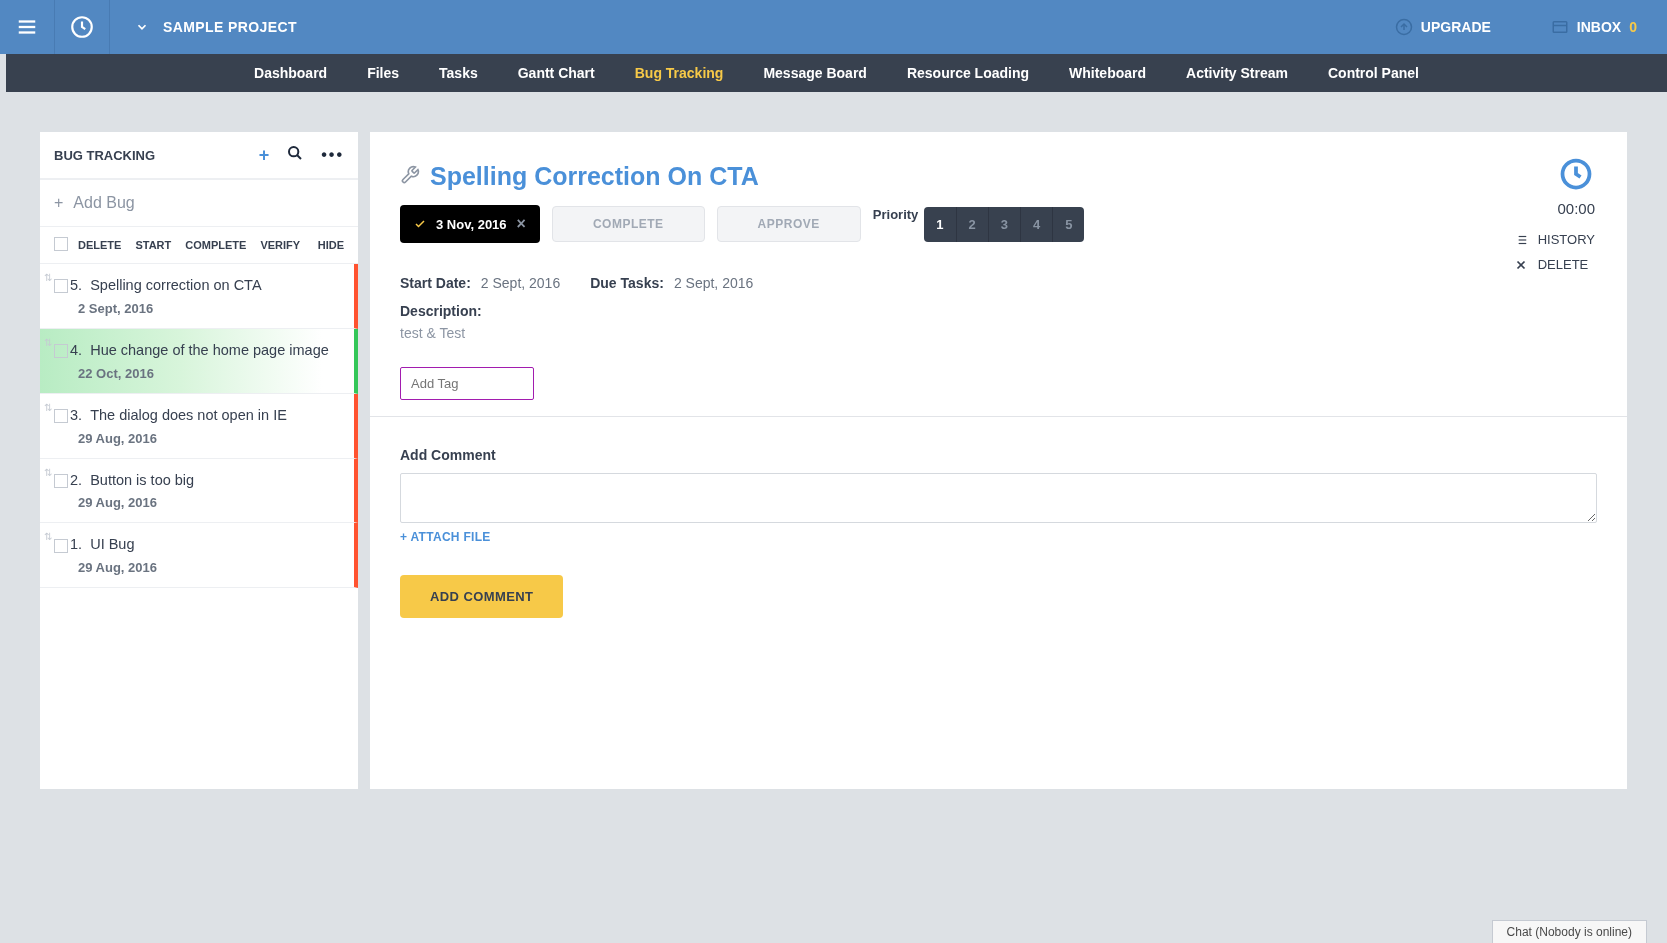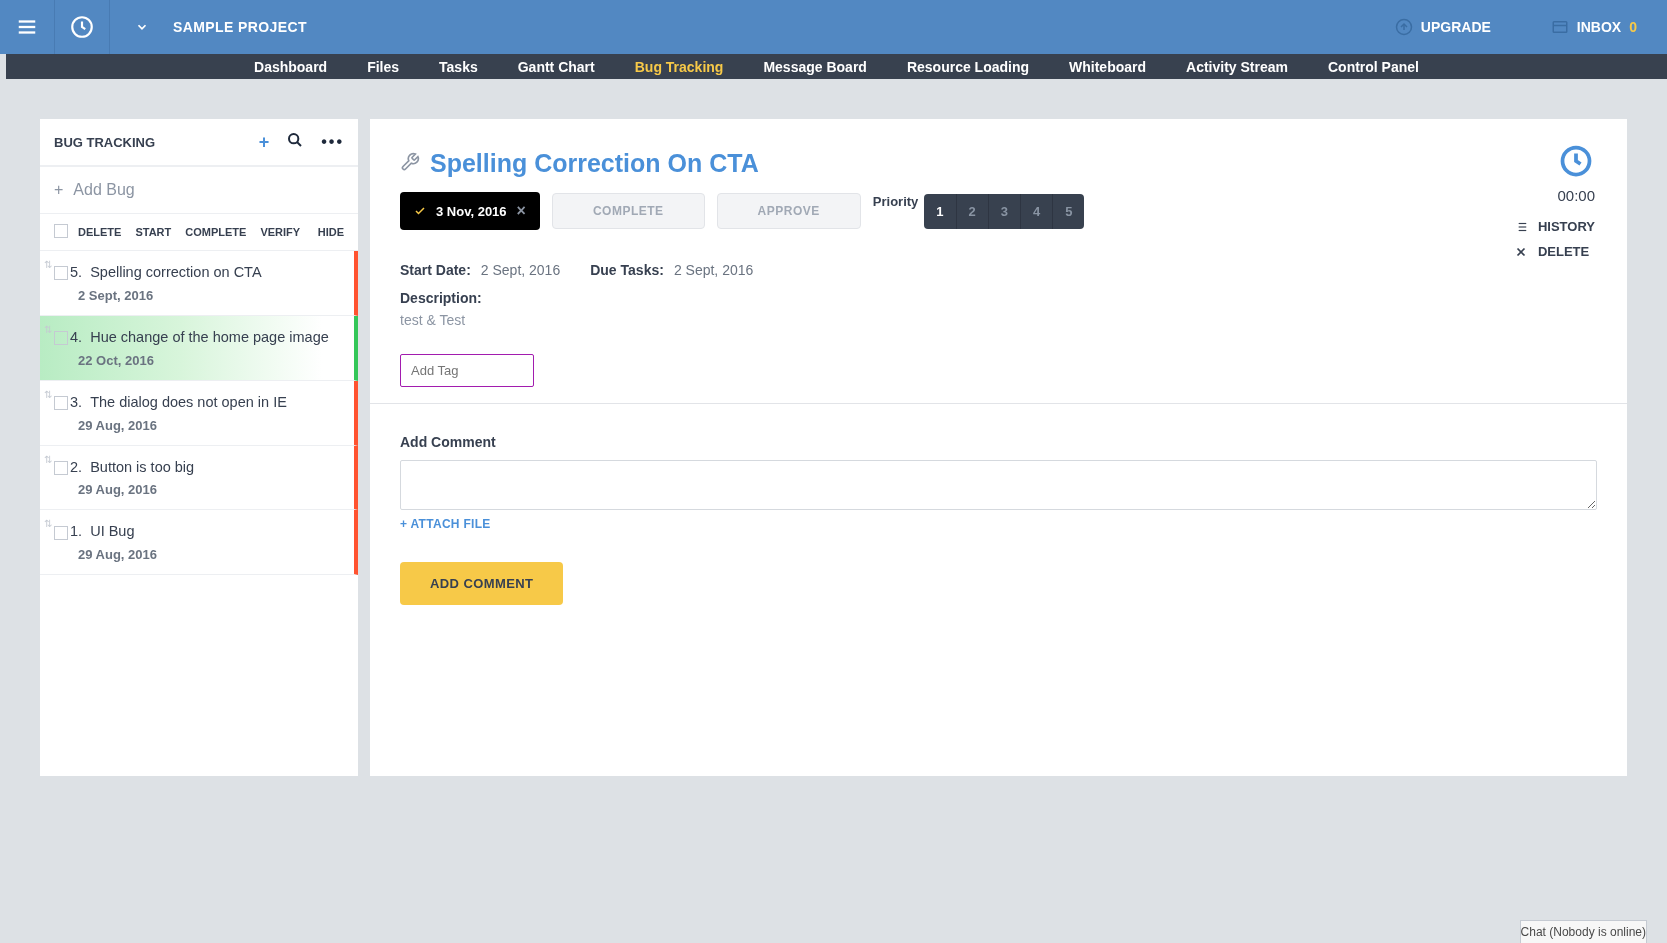--- a/index.html
+++ b/index.html
@@ -4,31 +4,31 @@
 <style>
 * { margin: 0; padding: 0; box-sizing: border-box; font-family: Arial, Helvetica, sans-serif; }
 body { background: #dde1e5; width: 1667px; height: 943px; overflow: hidden; }
 
 
 .topbar { height: 54px; background: #5288c2; display: flex; align-items: center; color: #fff; }
 .hamburger { width: 55px; height: 54px; display: flex; align-items: center; justify-content: center; border-right: 1px solid #487bb3; cursor: pointer; }
 .hamburger svg { width: 22px; height: 22px; }
 .clock-btn { width: 55px; height: 54px; display: flex; align-items: center; justify-content: center; border-right: 1px solid #487bb3; cursor: pointer; }
 .clock-btn svg { width: 26px; height: 26px; }
-.project-select { padding: 0 25px; display: flex; align-items: center; gap: 24px; cursor: pointer; font-size: 14px; font-weight: bold; letter-spacing: 0.4px; }
+.project-select { padding: 0 25px; display: flex; align-items: center; gap: 14px; cursor: pointer; font-size: 14px; font-weight: bold; letter-spacing: 0.4px; }
 .project-select svg { width: 14px; height: 14px; }
 .topbar-spacer { flex: 1; }
 .upgrade { display: flex; align-items: center; gap: 8px; font-size: 14px; font-weight: bold; padding: 0 30px; cursor: pointer; }
 .upgrade svg { width: 18px; height: 18px; }
 .inbox { display: flex; align-items: center; gap: 8px; font-size: 14px; font-weight: bold; padding: 0 30px; cursor: pointer; }
 .inbox svg { width: 18px; height: 18px; }
 .inbox .count { color: #f7c948; }
 
 
-.navbar { height: 25px; background: #38414f; display: flex; align-items: center; justify-content: center; gap: 40px; margin-left: 6px; }
+.navbar { height: 38px; background: #38414f; display: flex; align-items: center; justify-content: center; gap: 40px; margin-left: 6px; }
 .navbar a { color: #fff; text-decoration: none; font-size: 14px; font-weight: bold; cursor: pointer; }
 .navbar a.active { color: #f7c948; }
 
 
 .main { display: flex; gap: 12px; padding: 40px; }
 .sidebar { width: 318px; background: #fff; min-height: 657px; }
 .content { flex: 1; background: #fff; min-height: 657px; position: relative; }
 
 
 .sidebar-header { height: 48px; padding: 0 14px; display: flex; align-items: center; border-bottom: 2px solid #edeff2; }
@@ -72,21 +72,21 @@
 .btn-gray { background: #f3f4f6; border: 1px solid #e2e4e8; color: #a1a9b5; padding: 10px 40px; border-radius: 4px; font-size: 12px; font-weight: bold; cursor: pointer; letter-spacing: 0.5px; }
 
 .priority-block { display: flex; flex-direction: row; gap: 6px; }
 .priority-label { font-size: 13px; font-weight: bold; color: #374050; }
 .priority-pills { display: flex; background: #38414f; border-radius: 4px; overflow: hidden; }
 .priority-pills span { padding: 10px 12px; color: #8994a3; font-size: 13px; font-weight: bold; cursor: pointer; border-right: 1px solid #2e3542; }
 .priority-pills span:last-child { border-right: none; }
 .priority-pills span.active { color: #fff; }
 
 .side-actions { position: absolute; top: 100px; right: 32px; display: flex; flex-direction: column; gap: 10px; }
-.side-actions .action { display: flex; align-items: center; gap: 10px; color: #374050; font-size: 13px; font-weight: bold; cursor: pointer; }
+.side-actions .action { display: flex; align-items: center; gap: 10px; color: #374050; font-size: 13px; font-weight: normal; cursor: pointer; }
 .side-actions svg { width: 14px; height: 14px; }
 
 .meta-row { display: flex; gap: 30px; padding: 16px 30px 6px 30px; font-size: 14px; }
 .meta-row .label { color: #374050; font-weight: bold; }
 .meta-row .value { color: #6a7380; margin-left: 10px; }
 .desc-block { padding: 6px 30px 20px 30px; }
 .desc-block .label { color: #374050; font-weight: bold; font-size: 14px; }
 .desc-block .value { color: #8c95a3; font-size: 14px; margin-top: 6px; }
 
 .counts-row { display: flex; gap: 40px; padding: 20px 30px 10px 30px; font-size: 14px; }
@@ -98,21 +98,21 @@
 .add-tag input { border: 1px solid #a21caf; padding: 8px 10px; font-size: 13px; width: 134px; border-radius: 2px; }
 
 .separator { border-top: 1px solid #e2e4e8; margin: 10px 0; }
 
 .comment-section { padding: 20px 30px; }
 .comment-label { font-size: 14px; font-weight: bold; color: #374050; margin-bottom: 10px; }
 .comment-box { width: 100%; min-height: 44px; border: 1px solid #d5d9de; border-radius: 2px; resize: both; padding: 8px; font-size: 14px; }
 .attach-link { color: #4a90d9; font-size: 12px; font-weight: bold; margin-top: 2px; display: inline-block; cursor: pointer; letter-spacing: 0.3px; }
 .add-comment-btn { margin-top: 30px; background: #f7c948; border: none; color: #374050; font-size: 13px; font-weight: bold; padding: 14px 30px; border-radius: 4px; cursor: pointer; letter-spacing: 0.4px; }
 
-.chat-bar { position: fixed; bottom: 0; right: 20px; border: 1px solid #c5cad2; border-bottom: none; background: #f7f7f7; padding: 4px 0; font-size: 12px; color: #4a4a4a; cursor: pointer; }
+.chat-bar { position: fixed; bottom: 0; right: 20px; border: 1px solid #c5cad2; border-bottom: none; background: #f7f7f7; padding: 4px 14px; font-size: 12px; color: #4a4a4a; cursor: pointer; }
 </style>
 </head>
 <body>
 
 <div class="topbar">
   <div class="hamburger">
     <svg viewBox="0 0 24 24" fill="none" stroke="#fff" stroke-width="2.5">
         <line x1="3" y1="6" x2="21" y2="6"></line>
         <line x1="3" y1="12" x2="21" y2="12"></line>
         <line x1="3" y1="18" x2="21" y2="18"></line>

